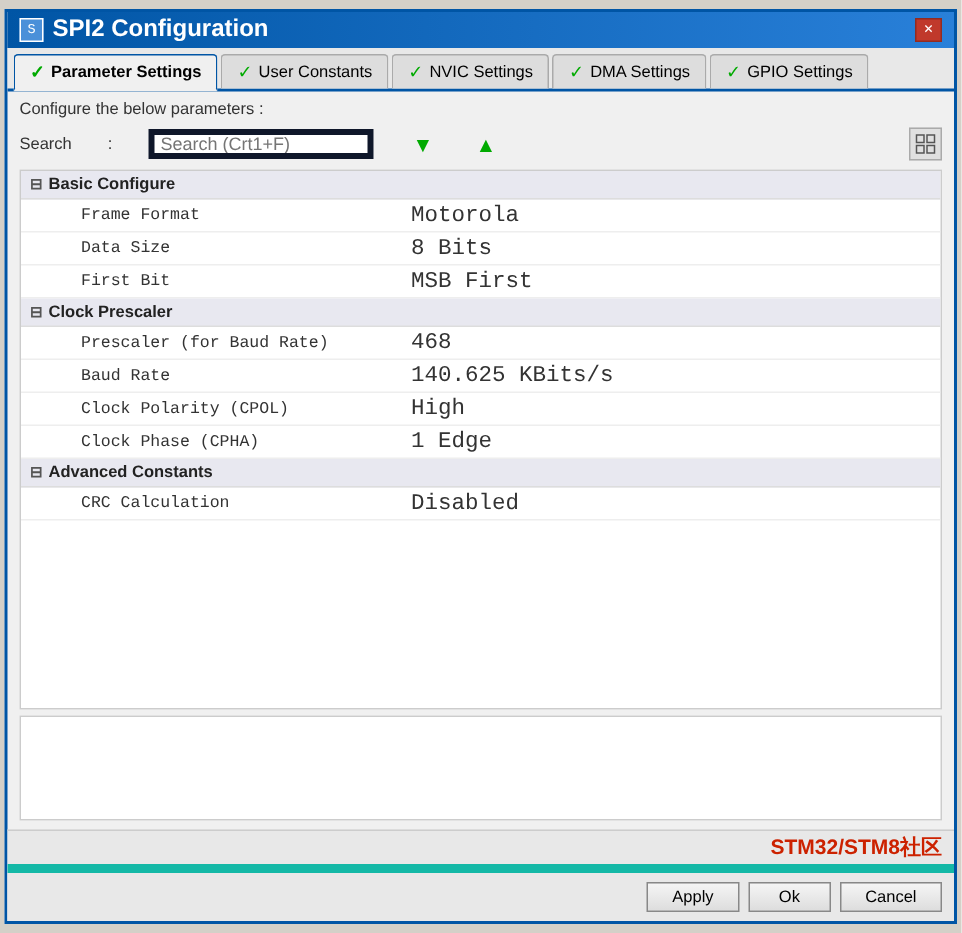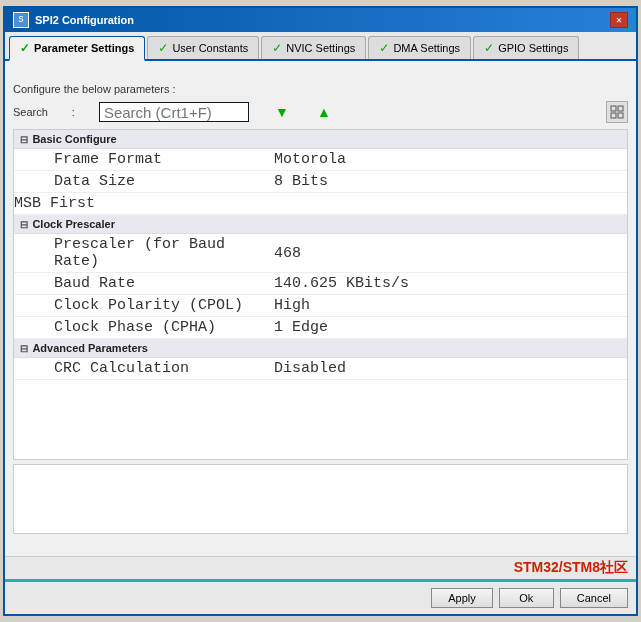--- a/index.html
+++ b/index.html
@@ -46,21 +46,21 @@
       border: 1px solid #fff;
       display: flex;
       align-items: center;
       justify-content: center;
       font-size: 9px;
       color: white;
     }
 
     .title-text {
       font-family: 'Tahoma', sans-serif;
-      font-size: 11px;
+      font-size: 16px;
       font-weight: bold;
     }
 
     .close-btn {
       width: 18px;
       height: 16px;
       background: #c0392b;
       border: 1px solid #922b21;
       color: white;
       font-size: 10px;
@@ -103,21 +103,21 @@
 
     .check-icon {
       color: #00aa00;
       font-size: 12px;
     }
 
     .content-area {
       flex: 1;
       display: flex;
       flex-direction: column;
-      padding: 22px 8px;
+      padding: 6px 8px;
       overflow: hidden;
     }
 
     .configure-label {
       font-family: 'Tahoma', sans-serif;
       font-size: 11px;
       color: #333;
       margin-bottom: 6px;
     }
 
@@ -130,24 +130,24 @@
 
     .search-label {
       font-family: 'Tahoma', sans-serif;
       font-size: 11px;
       color: #333;
     }
 
     .search-input {
       width: 150px;
       height: 20px;
-      border: 1px solid #0f172a;
+      border: 4px solid #0f172a;
       padding: 2px 4px;
       font-family: 'Tahoma', sans-serif;
-      font-size: 15px;
+      font-size: 12px;
       background: white;
     }
 
     .arrow-btn {
       width: 18px;
       height: 18px;
       background: none;
       border: none;
       cursor: pointer;
       display: flex;
@@ -201,21 +201,21 @@
       display: flex;
       align-items: center;
       padding: 2px 0;
       border-bottom: 1px solid #eee;
     }
 
     .param-name {
       padding-left: 40px;
       width: 260px;
       font-family: 'Courier New', monospace;
-      font-size: 15px;
+      font-size: 11px;
       color: #333;
     }
 
     .param-value {
       font-family: 'Courier New', monospace;
       font-size: 15px;
       color: #333;
     }
 
     .bottom-panel {
@@ -238,21 +238,21 @@
       color: #cc2200;
     }
 
     .button-row {
       display: flex;
       justify-content: flex-end;
       align-items: center;
       gap: 6px;
       padding: 6px 8px;
       background: #e8e8e8;
-      border-top: 3px solid #14b8a6;
+      border-top: 6px solid #14b8a6;
     }
 
     .btn {
       padding: 3px 16px;
       border: 1px solid #888;
       background: linear-gradient(to bottom, #f5f5f5, #ddd);
       font-family: 'Tahoma', sans-serif;
       font-size: 11px;
       cursor: pointer;
       min-width: 55px;
@@ -326,20 +326,21 @@
       </div>
       <div class="param-row">
         <span class="param-name">Frame Format</span>
         <span class="param-value">Motorola</span>
       </div>
       <div class="param-row">
         <span class="param-name">Data Size</span>
         <span class="param-value">8 Bits</span>
       </div>
       <div class="param-row">
+        <span class="param-name">First Bit</span>
         <span class="param-value">MSB First</span>
       </div>
 
       <div class="section-header">
         <span class="collapse-icon">⊟</span>
         <span>Clock Prescaler</span>
       </div>
       <div class="param-row">
         <span class="param-name">Prescaler (for Baud Rate)</span>
         <span class="param-value">468</span>
@@ -352,21 +353,21 @@
         <span class="param-name">Clock Polarity (CPOL)</span>
         <span class="param-value">High</span>
       </div>
       <div class="param-row">
         <span class="param-name">Clock Phase (CPHA)</span>
         <span class="param-value">1 Edge</span>
       </div>
 
       <div class="section-header">
         <span class="collapse-icon">⊟</span>
-        <span>Advanced Parameters</span>
+        <span>Advanced Constants</span>
       </div>
       <div class="param-row">
         <span class="param-name">CRC Calculation</span>
         <span class="param-value">Disabled</span>
       </div>
     </div>
 
     <div class="bottom-panel"></div>
   </div>
 

